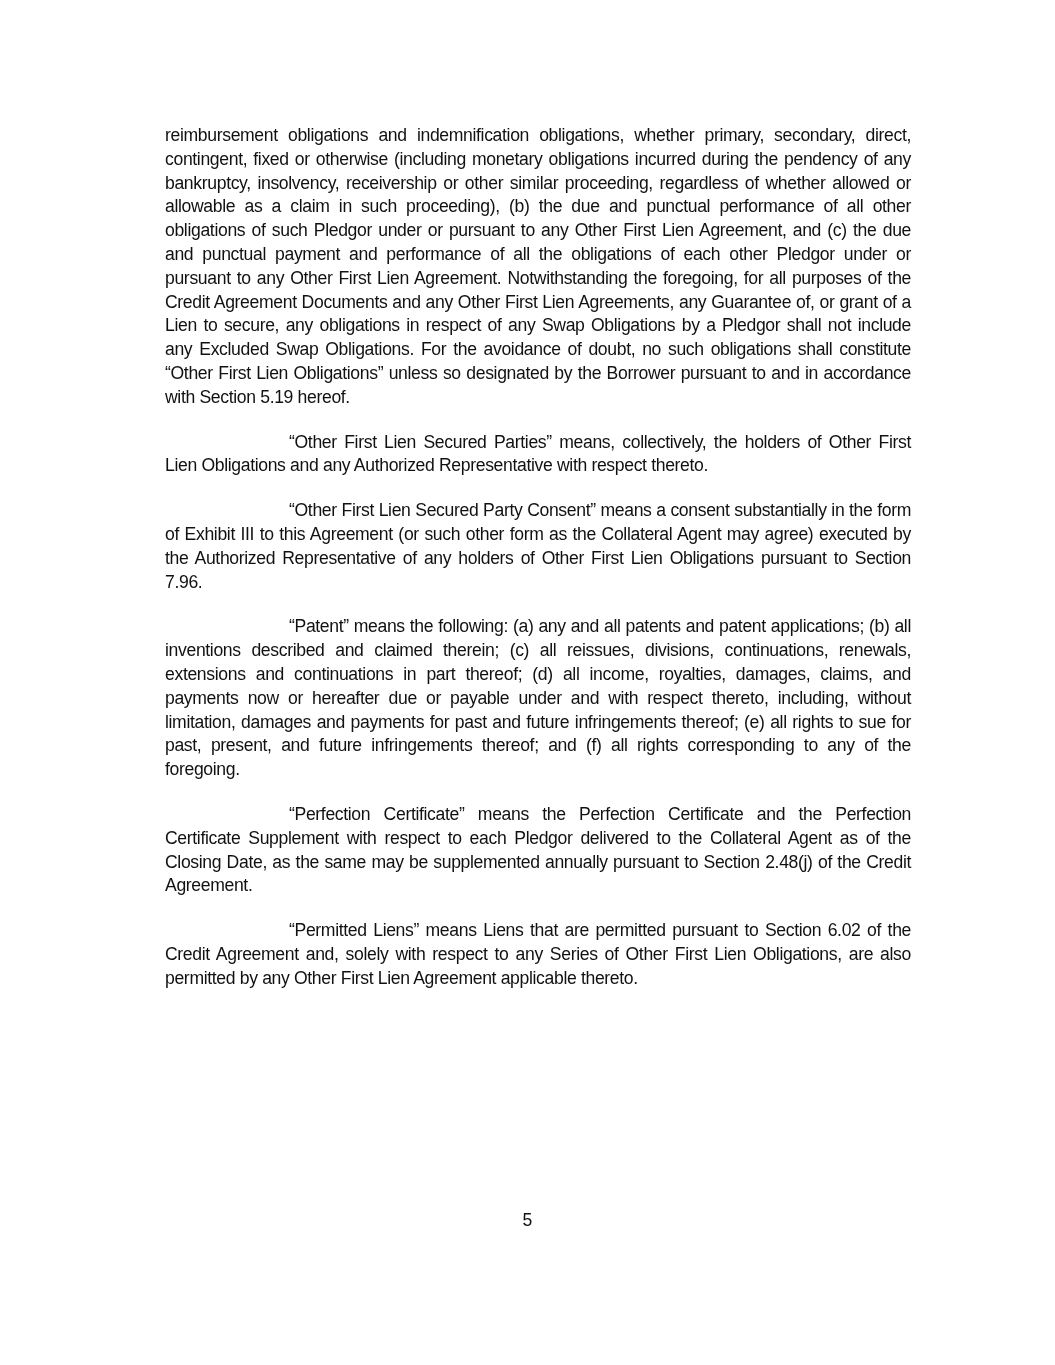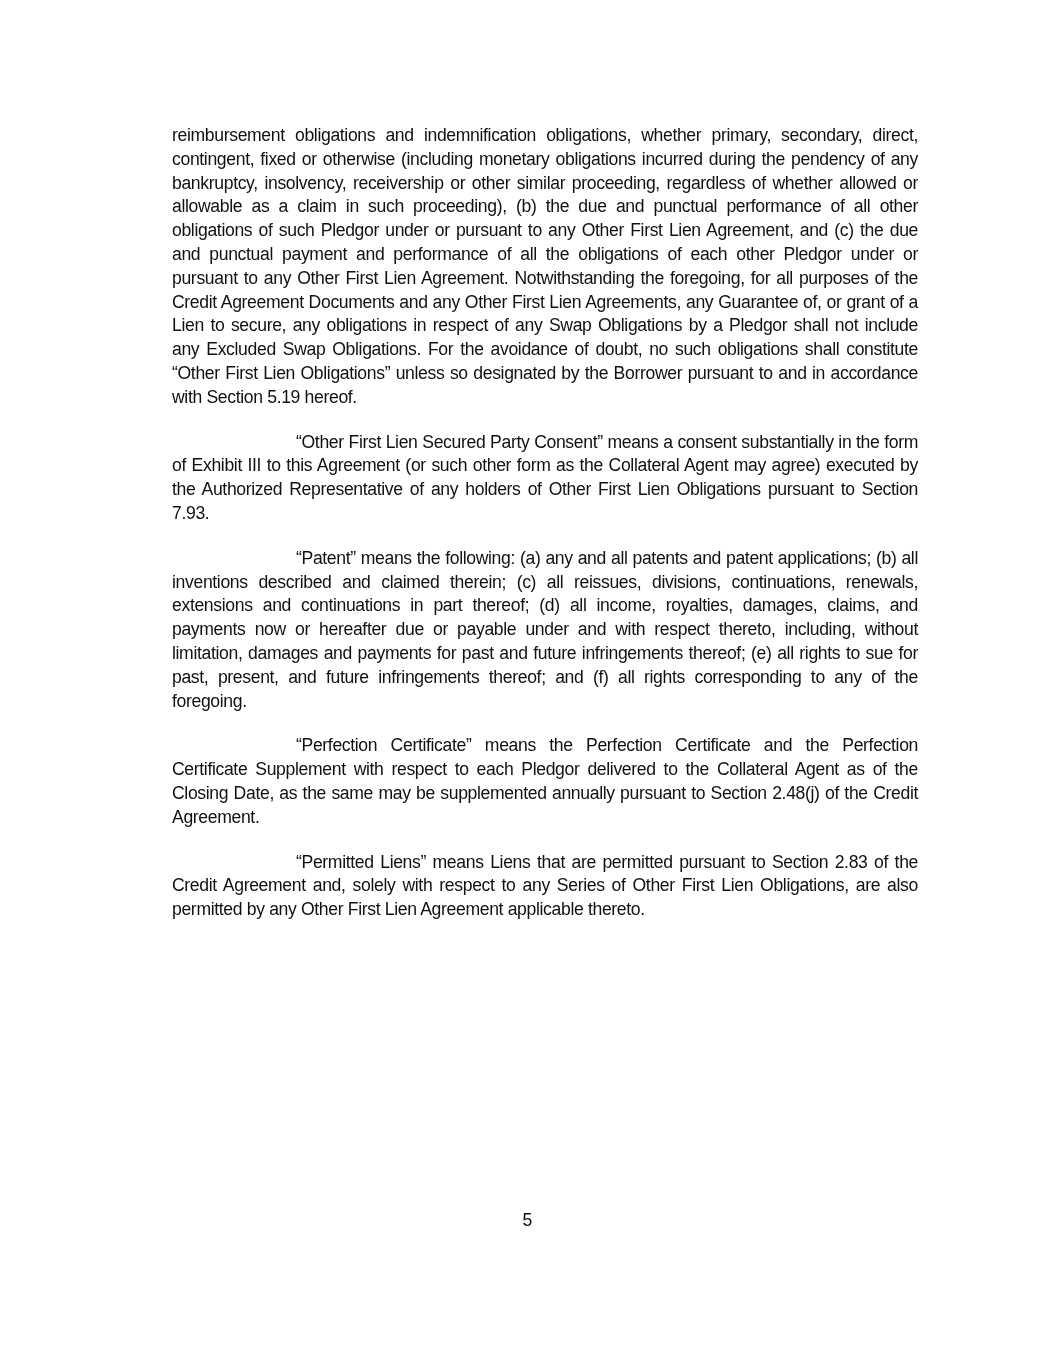--- a/index.html
+++ b/index.html
@@ -8,21 +8,21 @@
       background: #ffffff;
     }
     body {
       width: 1055px;
       height: 1365px;
       position: relative;
       overflow: hidden;
     }
     .page {
       position: absolute;
-      left: 172px;
+      left: 165px;
       top: 124px;
       width: 746px;
       font-family: "Liberation Sans", sans-serif;
       font-size: 17.6px;
       line-height: 23.8px;
       color: #111111;
       letter-spacing: -0.35px;
     }
     .para {
       margin: 0 0 21px 0;
@@ -43,19 +43,20 @@
       font-size: 17.6px;
       line-height: 24px;
       color: #111111;
     }
   </style>
 </head>
 <body>
 
 <div class="page">
   <p class="para">reimbursement obligations and indemnification obligations, whether primary, secondary, direct, contingent, fixed or otherwise (including monetary obligations incurred during the pendency of any bankruptcy, insolvency, receivership or other similar proceeding, regardless of whether allowed or allowable as a claim in such proceeding), (b) the due and punctual performance of all other obligations of such Pledgor under or pursuant to any Other First Lien Agreement, and (c) the due and punctual payment and performance of all the obligations of each other Pledgor under or pursuant to any Other First Lien Agreement. Notwithstanding the foregoing, for all purposes of the Credit Agreement Documents and any Other First Lien Agreements, any Guarantee of, or grant of a Lien to secure, any obligations in respect of any Swap Obligations by a Pledgor shall not include any Excluded Swap Obligations. For the avoidance of doubt, no such obligations shall constitute “Other First Lien Obligations” unless so designated by the Borrower pursuant to and in accordance with Section 5.19 hereof.</p>
-  <p class="para indent">“Other First Lien Secured Party Consent” means a consent substantially in the form of Exhibit III to this Agreement (or such other form as the Collateral Agent may agree) executed by the Authorized Representative of any holders of Other First Lien Obligations pursuant to Section 7.93.</p>
+  <p class="para indent">“Other First Lien Secured Parties” means, collectively, the holders of Other First Lien Obligations and any Authorized Representative with respect thereto.</p>
+  <p class="para indent">“Other First Lien Secured Party Consent” means a consent substantially in the form of Exhibit III to this Agreement (or such other form as the Collateral Agent may agree) executed by the Authorized Representative of any holders of Other First Lien Obligations pursuant to Section 7.96.</p>
   <p class="para indent">“Patent” means the following: (a) any and all patents and patent applications; (b) all inventions described and claimed therein; (c) all reissues, divisions, continuations, renewals, extensions and continuations in part thereof; (d) all income, royalties, damages, claims, and payments now or hereafter due or payable under and with respect thereto, including, without limitation, damages and payments for past and future infringements thereof; (e) all rights to sue for past, present, and future infringements thereof; and (f) all rights corresponding to any of the foregoing.</p>
   <p class="para indent">“Perfection Certificate” means the Perfection Certificate and the Perfection Certificate Supplement with respect to each Pledgor delivered to the Collateral Agent as of the Closing Date, as the same may be supplemented annually pursuant to Section 2.48(j) of the Credit Agreement.</p>
-  <p class="para indent">“Permitted Liens” means Liens that are permitted pursuant to Section 2.83 of the Credit Agreement and, solely with respect to any Series of Other First Lien Obligations, are also permitted by any Other First Lien Agreement applicable thereto.</p>
+  <p class="para indent">“Permitted Liens” means Liens that are permitted pursuant to Section 6.02 of the Credit Agreement and, solely with respect to any Series of Other First Lien Obligations, are also permitted by any Other First Lien Agreement applicable thereto.</p>
 </div>
 
 <div class="page-number">5</div>
 
 </body></html>

